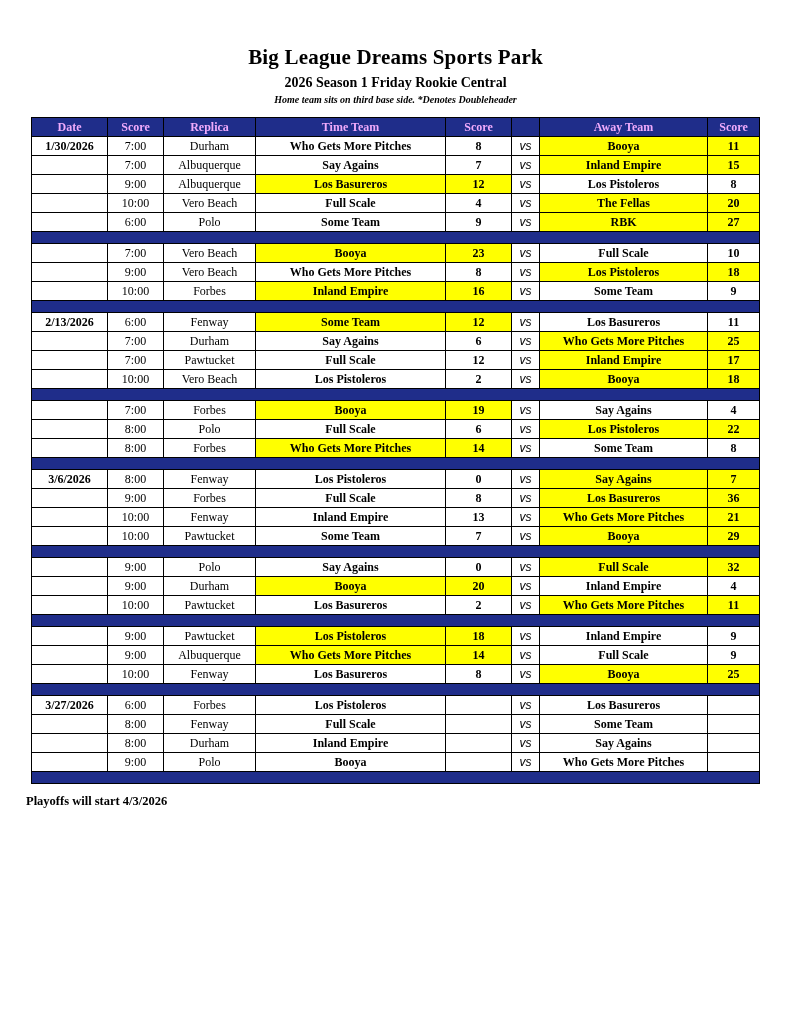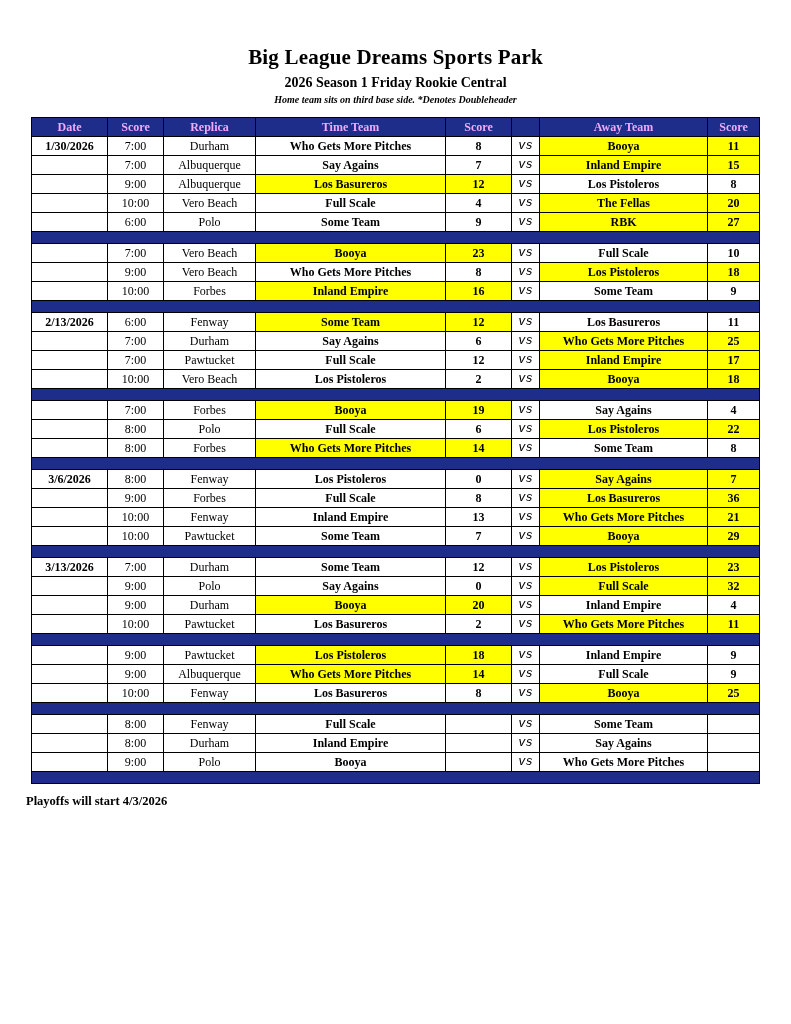--- a/index.html
+++ b/index.html
@@ -76,21 +76,21 @@
   td.hl {
     background: #ffff00;
     font-weight: bold;
   }
   td.b {
     font-weight: bold;
   }
   td.vs {
     font-style: italic;
     font-size: 11px;
-    font-family: Liberation Mono, monospace;
+    font-family: Liberation Sans, sans-serif;
   }
   td.date {
     font-weight: bold;
     font-size: 12px;
   }
   td.team {
     font-weight: bold;
   }
   .footer {
     font-size: 12.5px;
@@ -341,30 +341,20 @@
           <td class="team">Some Team</td>
           <td class="b">7</td>
           <td class="vs">vs</td>
           <td class="team hl">Booya</td>
           <td class="hl">29</td>
         </tr>
         <tr class="spacer">
           <td colspan="8"></td>
         </tr>
         <tr>
-          <td class="date">3/13/2026</td>
-          <td>7:00</td>
-          <td>Durham</td>
-          <td class="team">Some Team</td>
-          <td class="b">12</td>
-          <td class="vs">vs</td>
-          <td class="team hl">Los Pistoleros</td>
-          <td class="hl">23</td>
-        </tr>
-        <tr>
           <td class="date"></td>
           <td>9:00</td>
           <td>Polo</td>
           <td class="team">Say Agains</td>
           <td class="b">0</td>
           <td class="vs">vs</td>
           <td class="team hl">Full Scale</td>
           <td class="hl">32</td>
         </tr>
         <tr>
@@ -417,20 +407,30 @@
           <td class="team">Los Basureros</td>
           <td class="b">8</td>
           <td class="vs">vs</td>
           <td class="team hl">Booya</td>
           <td class="hl">25</td>
         </tr>
         <tr class="spacer">
           <td colspan="8"></td>
         </tr>
         <tr>
+          <td class="date">3/27/2026</td>
+          <td>6:00</td>
+          <td>Forbes</td>
+          <td class="team">Los Pistoleros</td>
+          <td class="b"></td>
+          <td class="vs">vs</td>
+          <td class="team">Los Basureros</td>
+          <td class="b"></td>
+        </tr>
+        <tr>
           <td class="date"></td>
           <td>8:00</td>
           <td>Fenway</td>
           <td class="team">Full Scale</td>
           <td class="b"></td>
           <td class="vs">vs</td>
           <td class="team">Some Team</td>
           <td class="b"></td>
         </tr>
         <tr>

